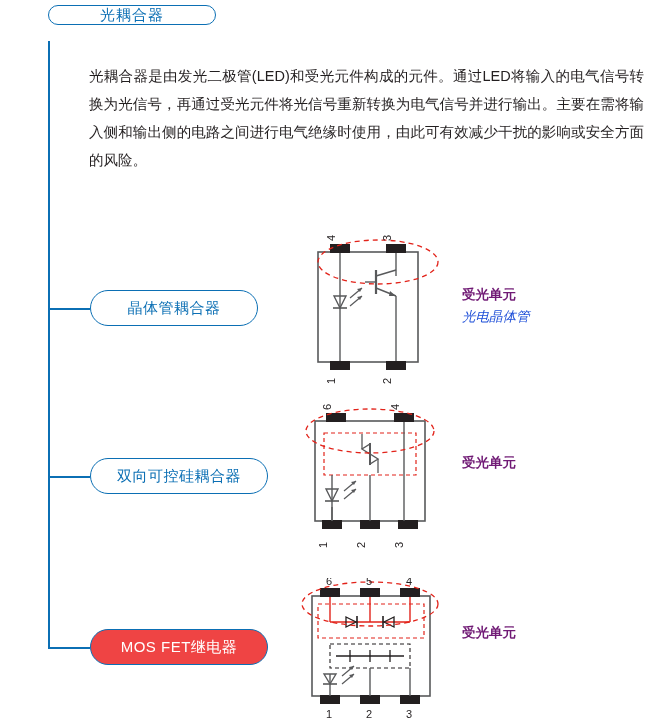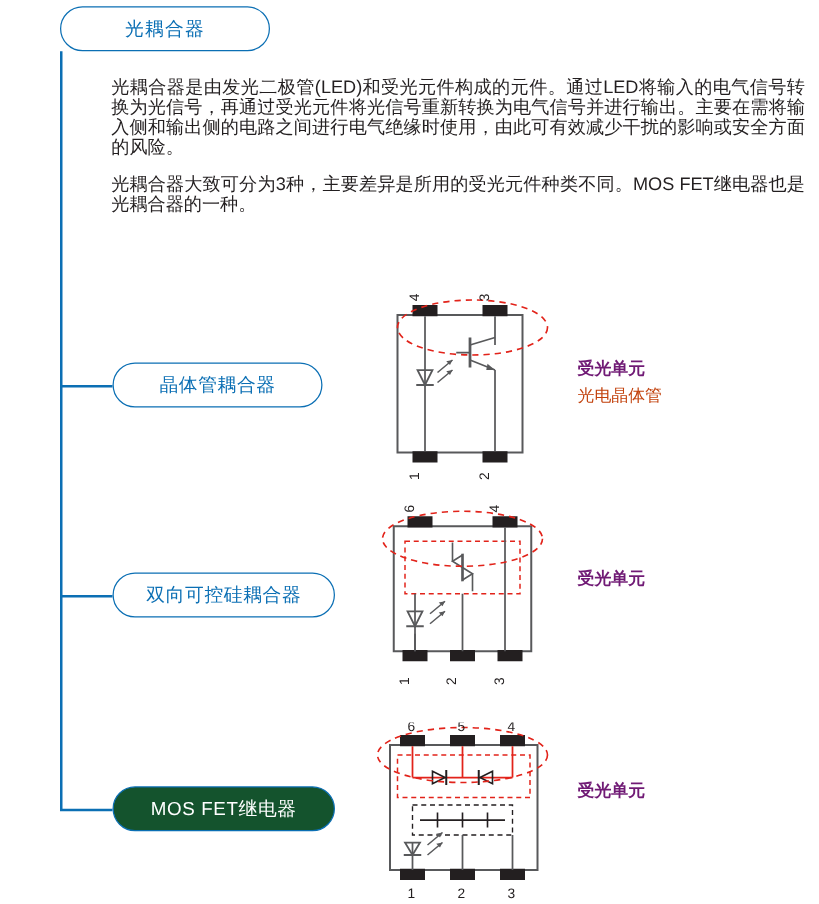--- a/index.html
+++ b/index.html
@@ -21,21 +21,21 @@
     width: 655px;
     height: 723px;
   }
 
   
   .title-pill {
     position: absolute;
     left: 48px;
     top: 5px;
     width: 168px;
-    height: 36px;
+    height: 20px;
     border: 1.5px solid #0b6fb4;
     border-radius: 18px;
     background: #ffffff;
     box-sizing: border-box;
   }
   .title-pill-label {
     position: absolute;
     left: 0; top: 0;
     width: 100%;
     height: 100%;
@@ -67,21 +67,21 @@
   .tree-branch.b2 { top: 476px; }
   .tree-branch.b3 { top: 647px; }
 
   
   .body-text {
     position: absolute;
     left: 89px;
     top: 62px;
     width: 555px;
     font-size: 14.5px;
-    line-height: 16px;
+    line-height: 28px;
     color: #231f20;
     text-align: justify;
   }
   .body-text p { margin: 0 0 14px 0; }
   .body-text p:last-child { margin-bottom: 0; }
 
   
   .cat-pill {
     position: absolute;
     box-sizing: border-box;
@@ -90,42 +90,43 @@
     border: 1.5px solid #0b6fb4;
     background: #ffffff;
     display: flex;
     align-items: center;
     justify-content: center;
     font-size: 15px;
     color: #0b6fb4;
     letter-spacing: 0.5px;
   }
   .cat-pill.filled {
-    background: #14532d;
+    background: #ef4444;
     color: #ffffff;
     border-color: #0b6fb4;
   }
   .cat-pill.p1 { left: 90px; top: 290px; width: 168px; }
   .cat-pill.p2 { left: 90px; top: 458px; width: 178px; }
   .cat-pill.p3 { left: 90px; top: 629px; width: 178px; }
 
   
   .annot {
     position: absolute;
     font-size: 13.5px;
     line-height: 22px;
   }
   .annot .head {
     color: #701a75;
     font-weight: bold;
     display: block;
   }
   .annot .sub {
-    color: #c2410c;
+    color: #1d4ed8;
     display: block;
+    font-style: italic;
   }
   .annot.a1 { left: 462px; top: 284px; }
   .annot.a2 { left: 462px; top: 452px; }
   .annot.a3 { left: 462px; top: 622px; }
 
   
   .schematic {
     position: absolute;
   }
   .schematic svg { display: block; }
@@ -139,21 +140,20 @@
     <span class="title-pill-label">光耦合器</span>
   </div>
 
   <div class="tree-vline"></div>
   <div class="tree-branch b1"></div>
   <div class="tree-branch b2"></div>
   <div class="tree-branch b3"></div>
 
   <div class="body-text">
     <p>光耦合器是由发光二极管(LED)和受光元件构成的元件。通过LED将输入的电气信号转换为光信号，再通过受光元件将光信号重新转换为电气信号并进行输出。主要在需将输入侧和输出侧的电路之间进行电气绝缘时使用，由此可有效减少干扰的影响或安全方面的风险。</p>
-    <p>光耦合器大致可分为3种，主要差异是所用的受光元件种类不同。MOS FET继电器也是光耦合器的一种。</p>
   </div>
 
   <div class="cat-pill p1">
     <span>晶体管耦合器</span>
   </div>
   <div class="cat-pill p2">
     <span>双向可控硅耦合器</span>
   </div>
   <div class="cat-pill p3 filled">
     <span>MOS FET继电器</span>

